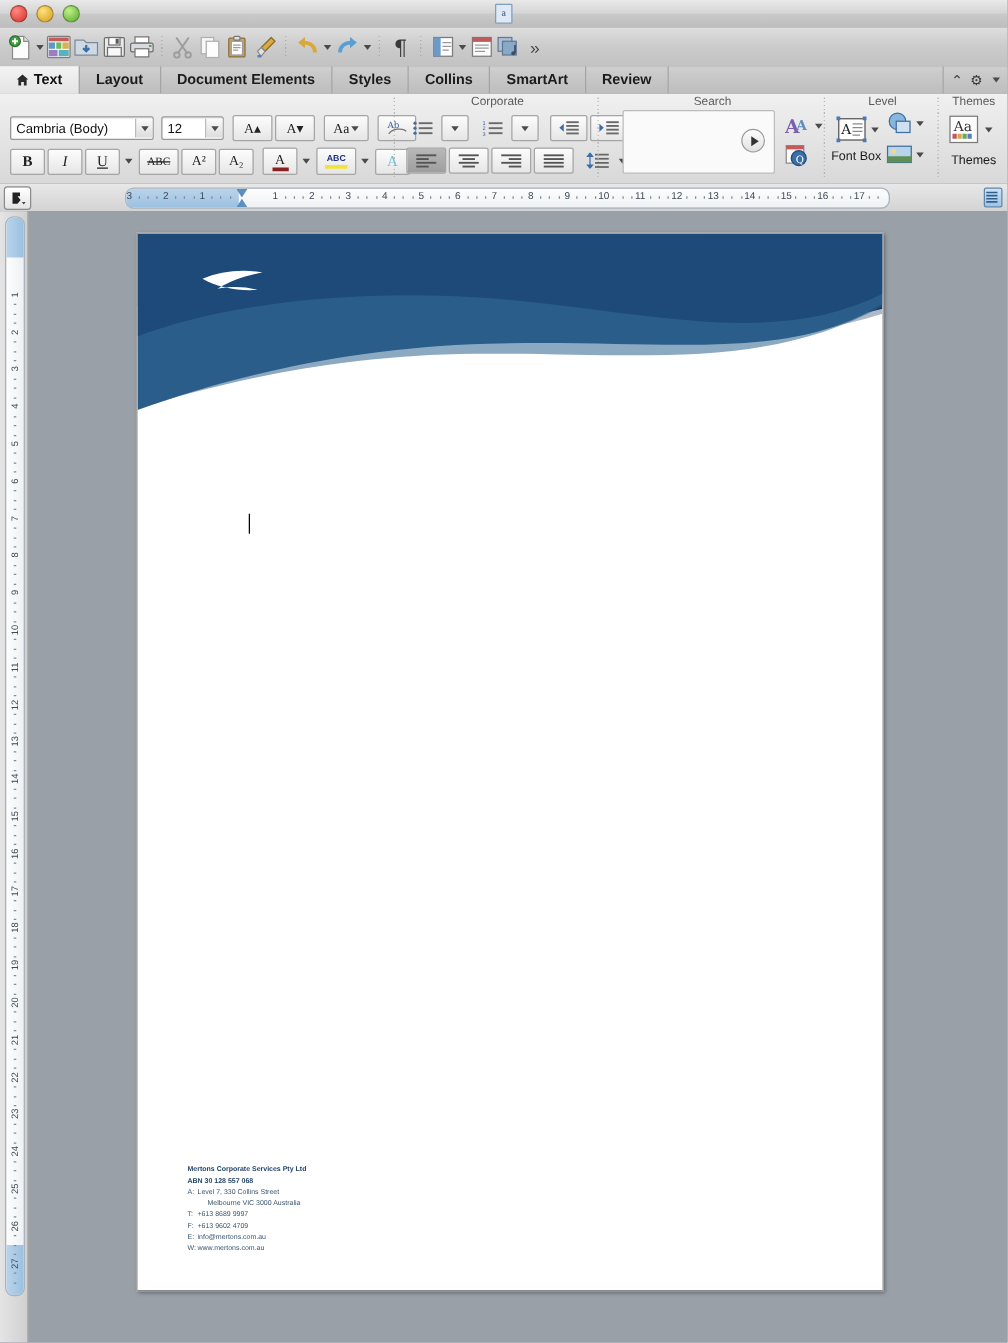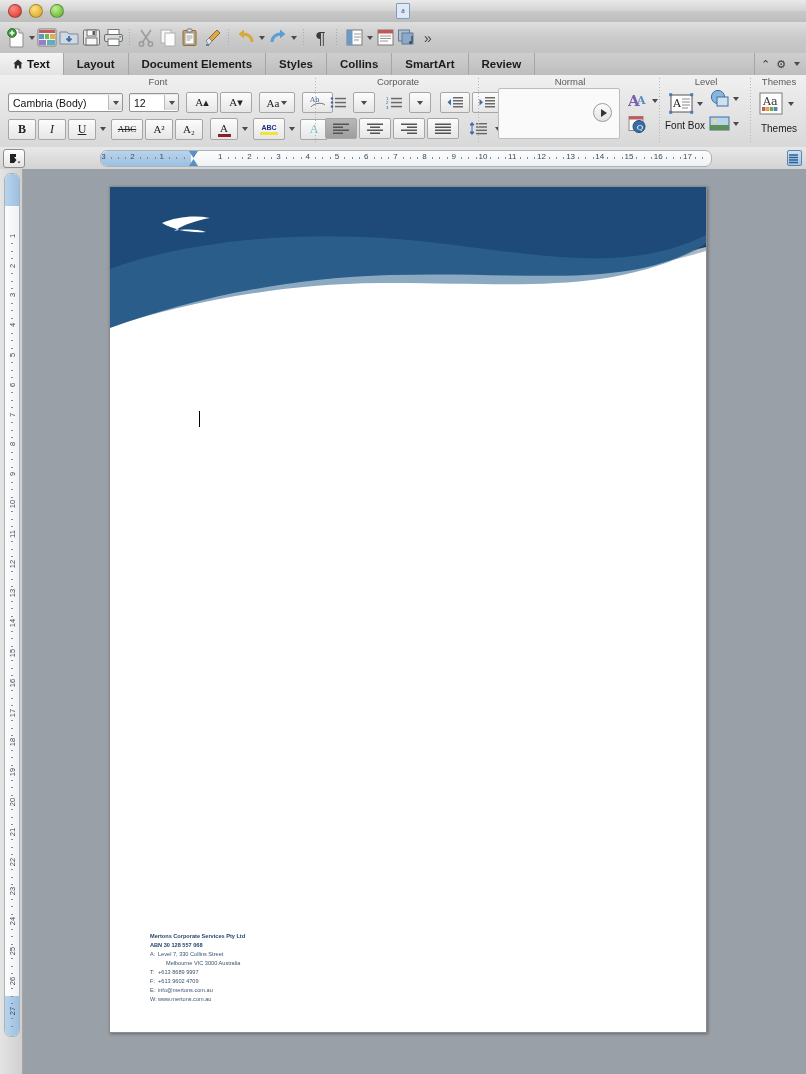--- a/index.html
+++ b/index.html
@@ -441,21 +441,20 @@
     <div class="tab-right">
       <span style="font-size:11px;color:#3a3a3a;">⌃</span>
       <span style="font-size:11px;color:#3a3a3a;">⚙</span>
       <div class="tri-dn"></div>
     </div>
   </div>
 
   <div class="ribbon">
 
     <div class="grp" style="left:0; width:316px;">
-      <div class="grp-title">Font</div>
 
       <div class="row" style="left:8px; top:17px;">
         <div class="combo" style="width:113px;">
           <span>Cambria (Body)</span>
           <div class="dd">
               <div class="tri-dn" style="margin:0;"></div>
             </div>
         </div>
         <div class="combo" style="width:48px; margin-left:6px;">
           <span>12</span>
@@ -610,21 +609,21 @@
             <rect x="7" y="7.6" width="11" height="1.4" fill="#666"></rect>
               <rect x="7" y="10.9" width="11" height="1.4" fill="#666"></rect>
           </svg>
         </div>
         <div class="tri-dn"></div>
       </div>
       <div class="grp-div" style="right:0;"></div>
     </div>
 
     <div class="grp" style="left:480px; width:180px;">
-      <div class="grp-title">Normal</div>
+      <div class="grp-title">Search</div>
       <div style="position:absolute;left:18px;top:13px;width:120px;height:49px;background:#fafafa;border:1px solid #bcbcbc;border-radius:2px;"></div>
       <div class="circ-btn" style="position:absolute;left:113px;top:28px;">
         <div style="width:0;height:0;border-top:4px solid transparent;border-bottom:4px solid transparent;border-left:6px solid #333;margin-left:2px;"></div>
       </div>
       <div style="position:absolute;left:148px;top:16px;display:flex;align-items:center;">
         <svg width="22" height="19" viewBox="0 0 22 19">
           <text x="0" y="15" font-size="15" font-family="DejaVu Serif, serif" fill="#7a5fb0" font-weight="bold">A</text>
           <text x="9" y="13" font-size="11" font-family="DejaVu Serif, serif" fill="#5a8fc0" font-weight="bold">A</text>
         </svg>
         <div class="tri-dn"></div>

